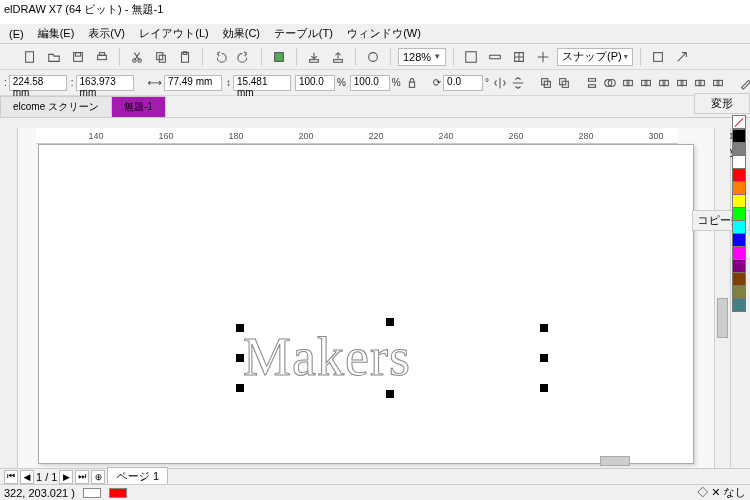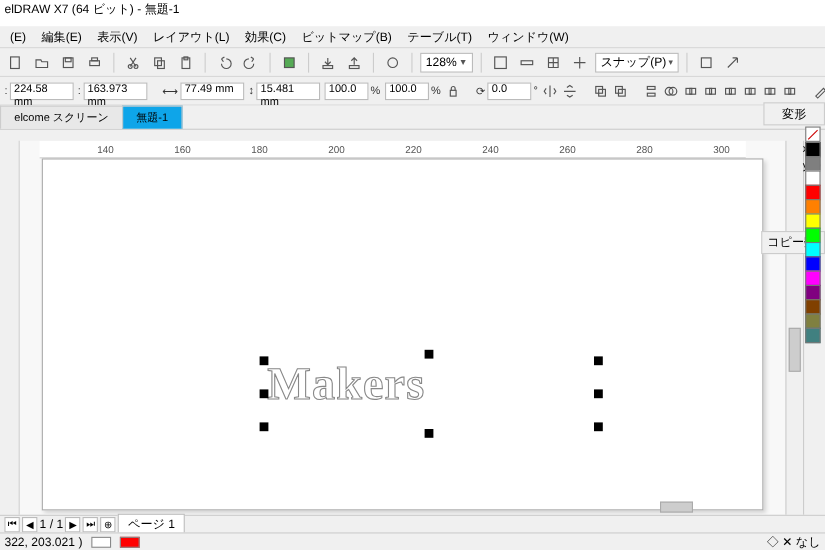--- a/index.html
+++ b/index.html
@@ -1,39 +1,39 @@
 <!DOCTYPE html>
 <html><head>
 <meta charset="utf-8">
 <style>
   * { box-sizing: border-box; margin: 0; padding: 0; font-family: "MS UI Gothic", sans-serif; font-size: 11px; }
   body { background: #f0f0f0; width: 750px; height: 500px; overflow: hidden; position: relative; }
   .titlebar { background: #fff; height: 24px; line-height: 18px; padding-left: 4px; color: #000; }
   .menubar { background: #f0f0f0; height: 20px; display: flex; align-items: center; padding: 0 2px; border-bottom: 1px solid #d0d0d0; }
   .menubar span { padding: 2px 7px; cursor: default; }
-  .toolbar { background: #f0f0f0; height: 26px; display: flex; align-items: center; padding: 0 4px; gap: 4px; border-bottom: 1px solid #d8d8d8; }
+  .toolbar { background: #f0f0f0; height: 26px; display: flex; align-items: center; padding: 0 20px; gap: 4px; border-bottom: 1px solid #d8d8d8; }
   .tbbtn { width: 20px; height: 20px; display: flex; align-items: center; justify-content: center; color: #444; border-radius: 2px; }
   .tbbtn svg { width: 14px; height: 14px; stroke: #555; fill: none; stroke-width: 1.2; }
   .sep { width: 1px; height: 18px; background: #ccc; margin: 0 3px; }
   .combo { height: 18px; border: 1px solid #bbb; background: #fff; display: flex; align-items: center; padding: 0 4px; gap: 2px; }
   .combo .arr { font-size: 8px; color: #555; }
   .propbar { background: #f0f0f0; height: 26px; display: flex; align-items: center; padding: 0 4px; gap: 4px; border-bottom: 1px solid #d8d8d8; }
   .field { display: flex; align-items: center; gap: 2px; }
   .field input, .field .val { width: 58px; height: 16px; border: 1px solid #bbb; background: #fff; padding: 0 3px; font-size: 10px; }
   .field .lbl { font-size: 10px; color: #333; }
   .tabs { background: #f0f0f0; height: 22px; display: flex; align-items: flex-end; padding-left: 0; border-bottom: 1px solid #ccc; }
   .tab { padding: 3px 12px; background: #e8e8e8; border: 1px solid #ccc; border-bottom: none; margin-right: -1px; font-size: 10px; }
-  .tab.active { background: #0ea5e9; }
+  .tab.active { background: #a21caf; }
   .ruler-h { position: absolute; left: 18px; right: 36px; height: 16px; background: #fff; border-bottom: 1px solid #ccc; display:flex; }
   .ruler-h .ticklbl { position:absolute; top:3px; font-size:9px; color:#555; transform:translateX(-50%); }
   .workspace { position: absolute; top: 128px; left: 0; right: 0; bottom: 32px; display: flex; }
   .toolbox { width: 18px; background: #f0f0f0; border-right:1px solid #ccc;}
   .canvas-area { flex: 1; background: #f8f8f8; position: relative; overflow: hidden; }
   .page { position: absolute; left: 20px; top: 16px; right: 20px; bottom: 4px; background: #fff; border: 1px solid #aaa; box-shadow: 2px 2px 4px rgba(0,0,0,0.15); }
-  .sel-text { position: absolute; left: 225px; top: 198px; font-family: Georgia, serif; font-size: 42px; letter-spacing: 1px; color: rgba(0,0,0,0); -webkit-text-stroke: 1px #888; pointer-events:none;font-weight:bold; }
+  .sel-text { position: absolute; left: 225px; top: 198px; font-family: Georgia, serif; font-size: 54px; letter-spacing: 1px; color: rgba(0,0,0,0); -webkit-text-stroke: 1px #888; pointer-events:none; }
   .handle { position: absolute; width: 8px; height: 8px; background: #000; }
   .scroll-v { width: 16px; background: #f0f0f0; border-left:1px solid #ccc; position:relative;}
   .scroll-v .thumb { position:absolute; left:2px; right:2px; top:170px; height:40px; background:#cdcdcd; border:1px solid #aaa;}
   .right-panels { width: 20px; background:#f0f0f0; border-left:1px solid #ccc;}
   .palette { position: absolute; right: 2px; top: 115px; width: 16px; display: flex; flex-direction: column; }
   .palette .sw { width: 14px; height: 14px; border: 1px solid #777; margin-bottom: -1px; }
   .palette .noclr { width:14px; height:14px; border:1px solid #777; background:#fff; position:relative;}
   .palette .noclr::after { content:""; position:absolute; left:0; right:0; top:6px; border-top:1px solid #c00; transform:rotate(-45deg);}
   .dock-label { position:absolute; right:0; top:93px; font-size:11px; padding:2px 16px; background:#f0f0f0; border:1px solid #ccc;}
   .dock-label2 { position:absolute; right:0; top:210px; font-size:11px; padding:2px 4px; background:#f0f0f0; border:1px solid #ccc;}
@@ -51,21 +51,20 @@
 <body>
 
 <div class="titlebar">elDRAW X7 (64 ビット) - 無題-1</div>
 
 <div class="menubar">
   <span>(E)</span>
   <span>編集(E)</span>
   <span>表示(V)</span>
   <span>レイアウト(L)</span>
   <span>効果(C)</span>
-  <span>ビットマップ(B)</span>
   <span>テーブル(T)</span>
   <span>ウィンドウ(W)</span>
 </div>
 
 <div class="toolbar">
   <div class="tbbtn">
       <svg viewBox="0 0 16 16">
         <rect x="3" y="2" width="9" height="12"></rect>
       </svg>
     </div>

